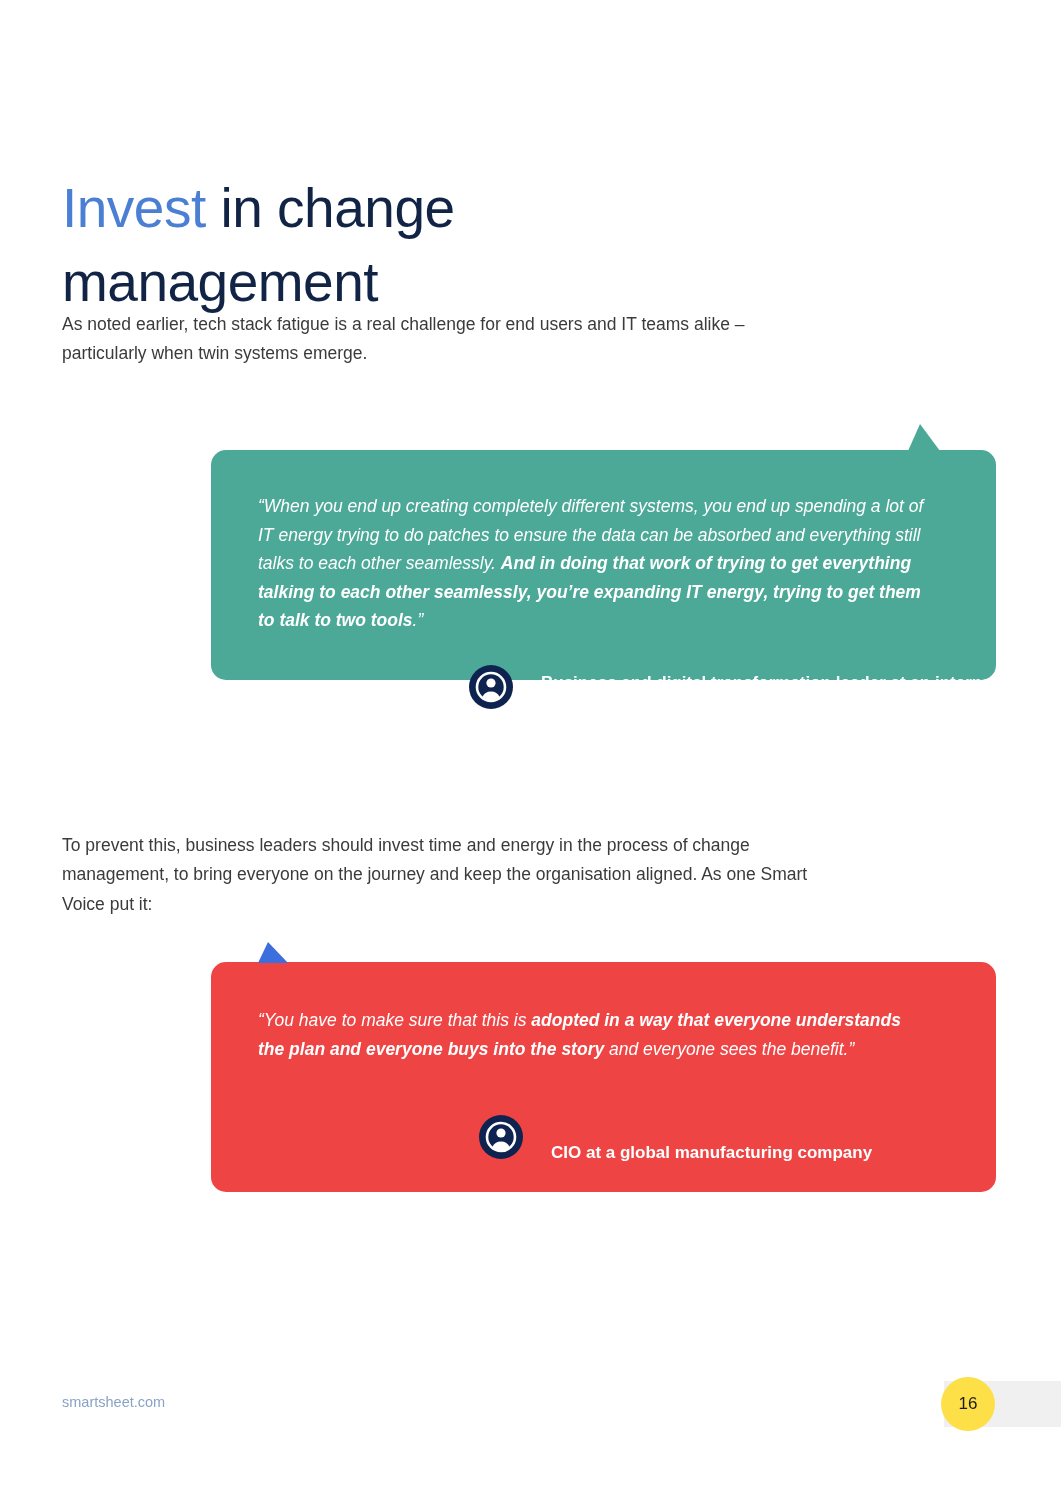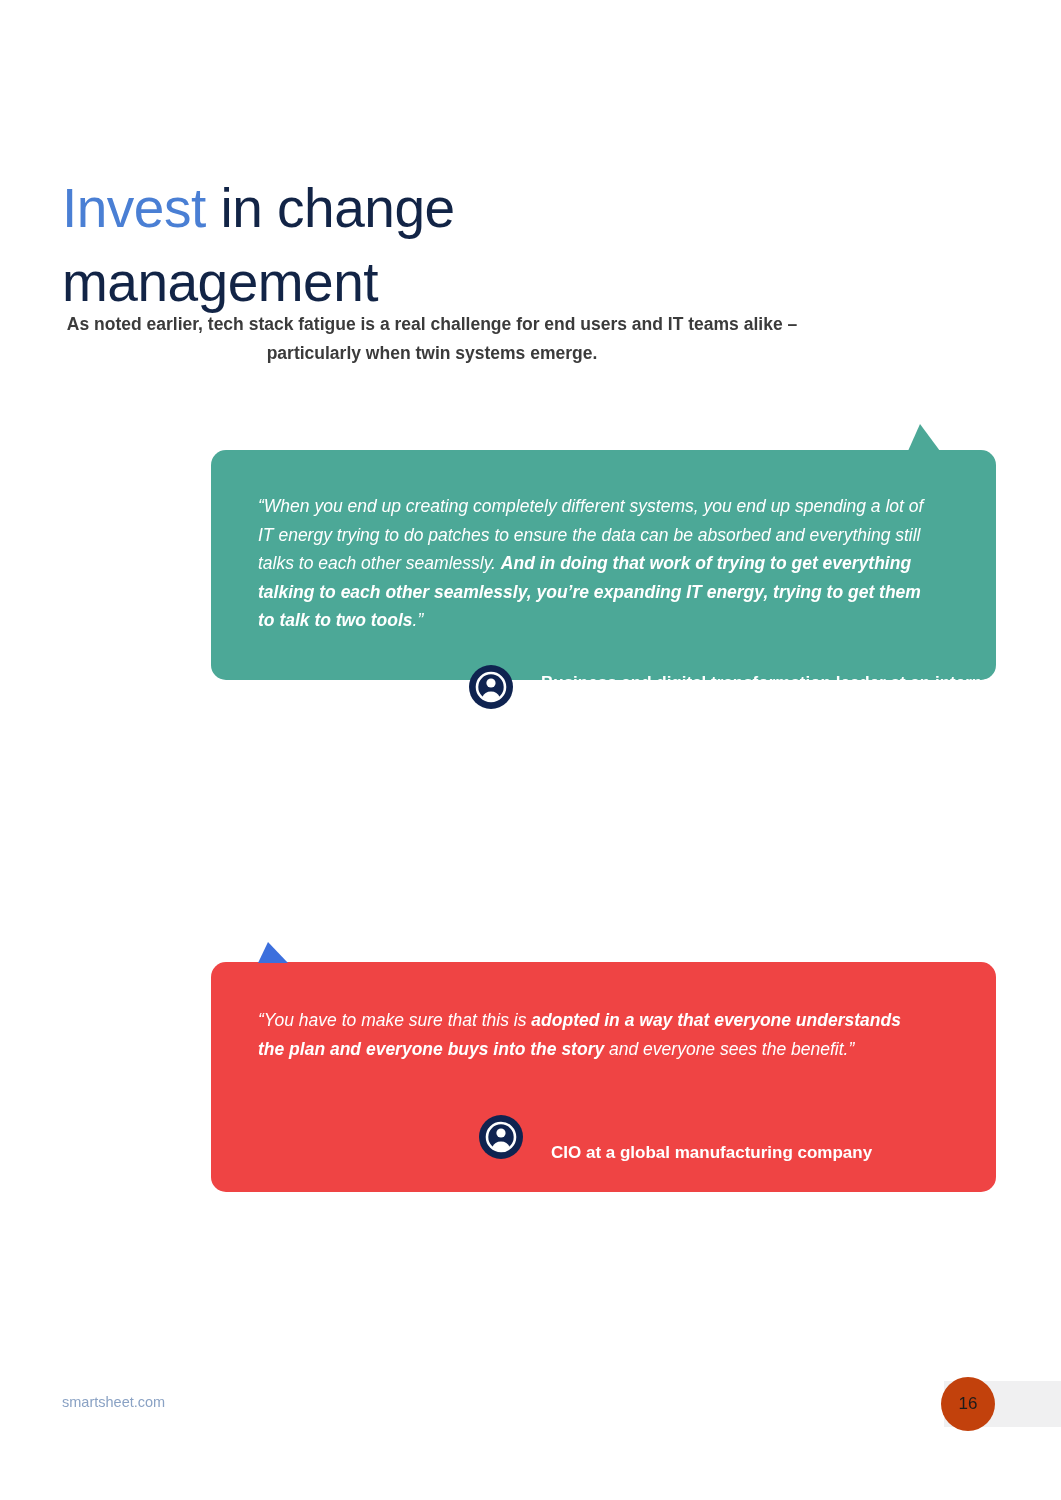--- a/index.html
+++ b/index.html
@@ -36,22 +36,21 @@
   .heading .accent {
     color: #4a7fd4;
   }
 
   
   .body-text {
     position: absolute;
     font-size: 17.5px;
     line-height: 29.5px;
     color: #3b3b3b;
-    font-weight: 700;
-    text-align: center;
+    font-weight: 400;
   }
   .intro-paragraph {
     left: 62px;
     top: 292px;
     width: 740px;
   }
   .mid-paragraph {
     left: 62px;
     top: 813px;
     width: 760px;
@@ -181,21 +180,21 @@
     height: 46px;
     background: #f0f0f1;
   }
   .page-number-circle {
     position: absolute;
     left: 941px;
     top: 1377px;
     width: 54px;
     height: 54px;
     border-radius: 50%;
-    background: #c2410c;
+    background: #fde047;
     display: flex;
     align-items: center;
     justify-content: center;
     font-size: 17px;
     color: #1b1b1b;
     font-weight: 400;
   }
 </style>
 </head>
 <body>
@@ -215,20 +214,21 @@
       <svg class="avatar-icon" viewBox="0 0 44 44">
         <circle cx="22" cy="22" r="22" fill="#0f2350"></circle>
         <circle cx="22" cy="22" r="14" fill="none" stroke="#ffffff" stroke-width="2.6"></circle>
         <circle cx="22" cy="18" r="4.6" fill="#ffffff"></circle>
         <path d="M13.2 32.2 A9.6 9.6 0 0 1 30.8 32.2 A14 14 0 0 1 13.2 32.2 Z" fill="#ffffff"></path>
       </svg>
       <div class="attribution-text">Business and digital transformation leader at an international consumer goods company</div>
     </div>
   </div>
 
+  <p class="body-text mid-paragraph">To prevent this, business leaders should invest time and energy in the process of change management, to bring everyone on the journey and keep the organisation aligned. As one Smart Voice put it:</p>
 
   <div class="quote-card blue">
     <span class="tail blue-tail"></span>
 
     <div class="quote-text"><span>“You have to make sure that this is </span><b>adopted in a way that everyone understands the plan and everyone buys into the story</b><span> and everyone sees the benefit.”</span></div>
 
     <div class="attribution">
       <svg class="avatar-icon" viewBox="0 0 44 44">
         <circle cx="22" cy="22" r="22" fill="#0f2350"></circle>
         <circle cx="22" cy="22" r="14" fill="none" stroke="#ffffff" stroke-width="2.6"></circle>

